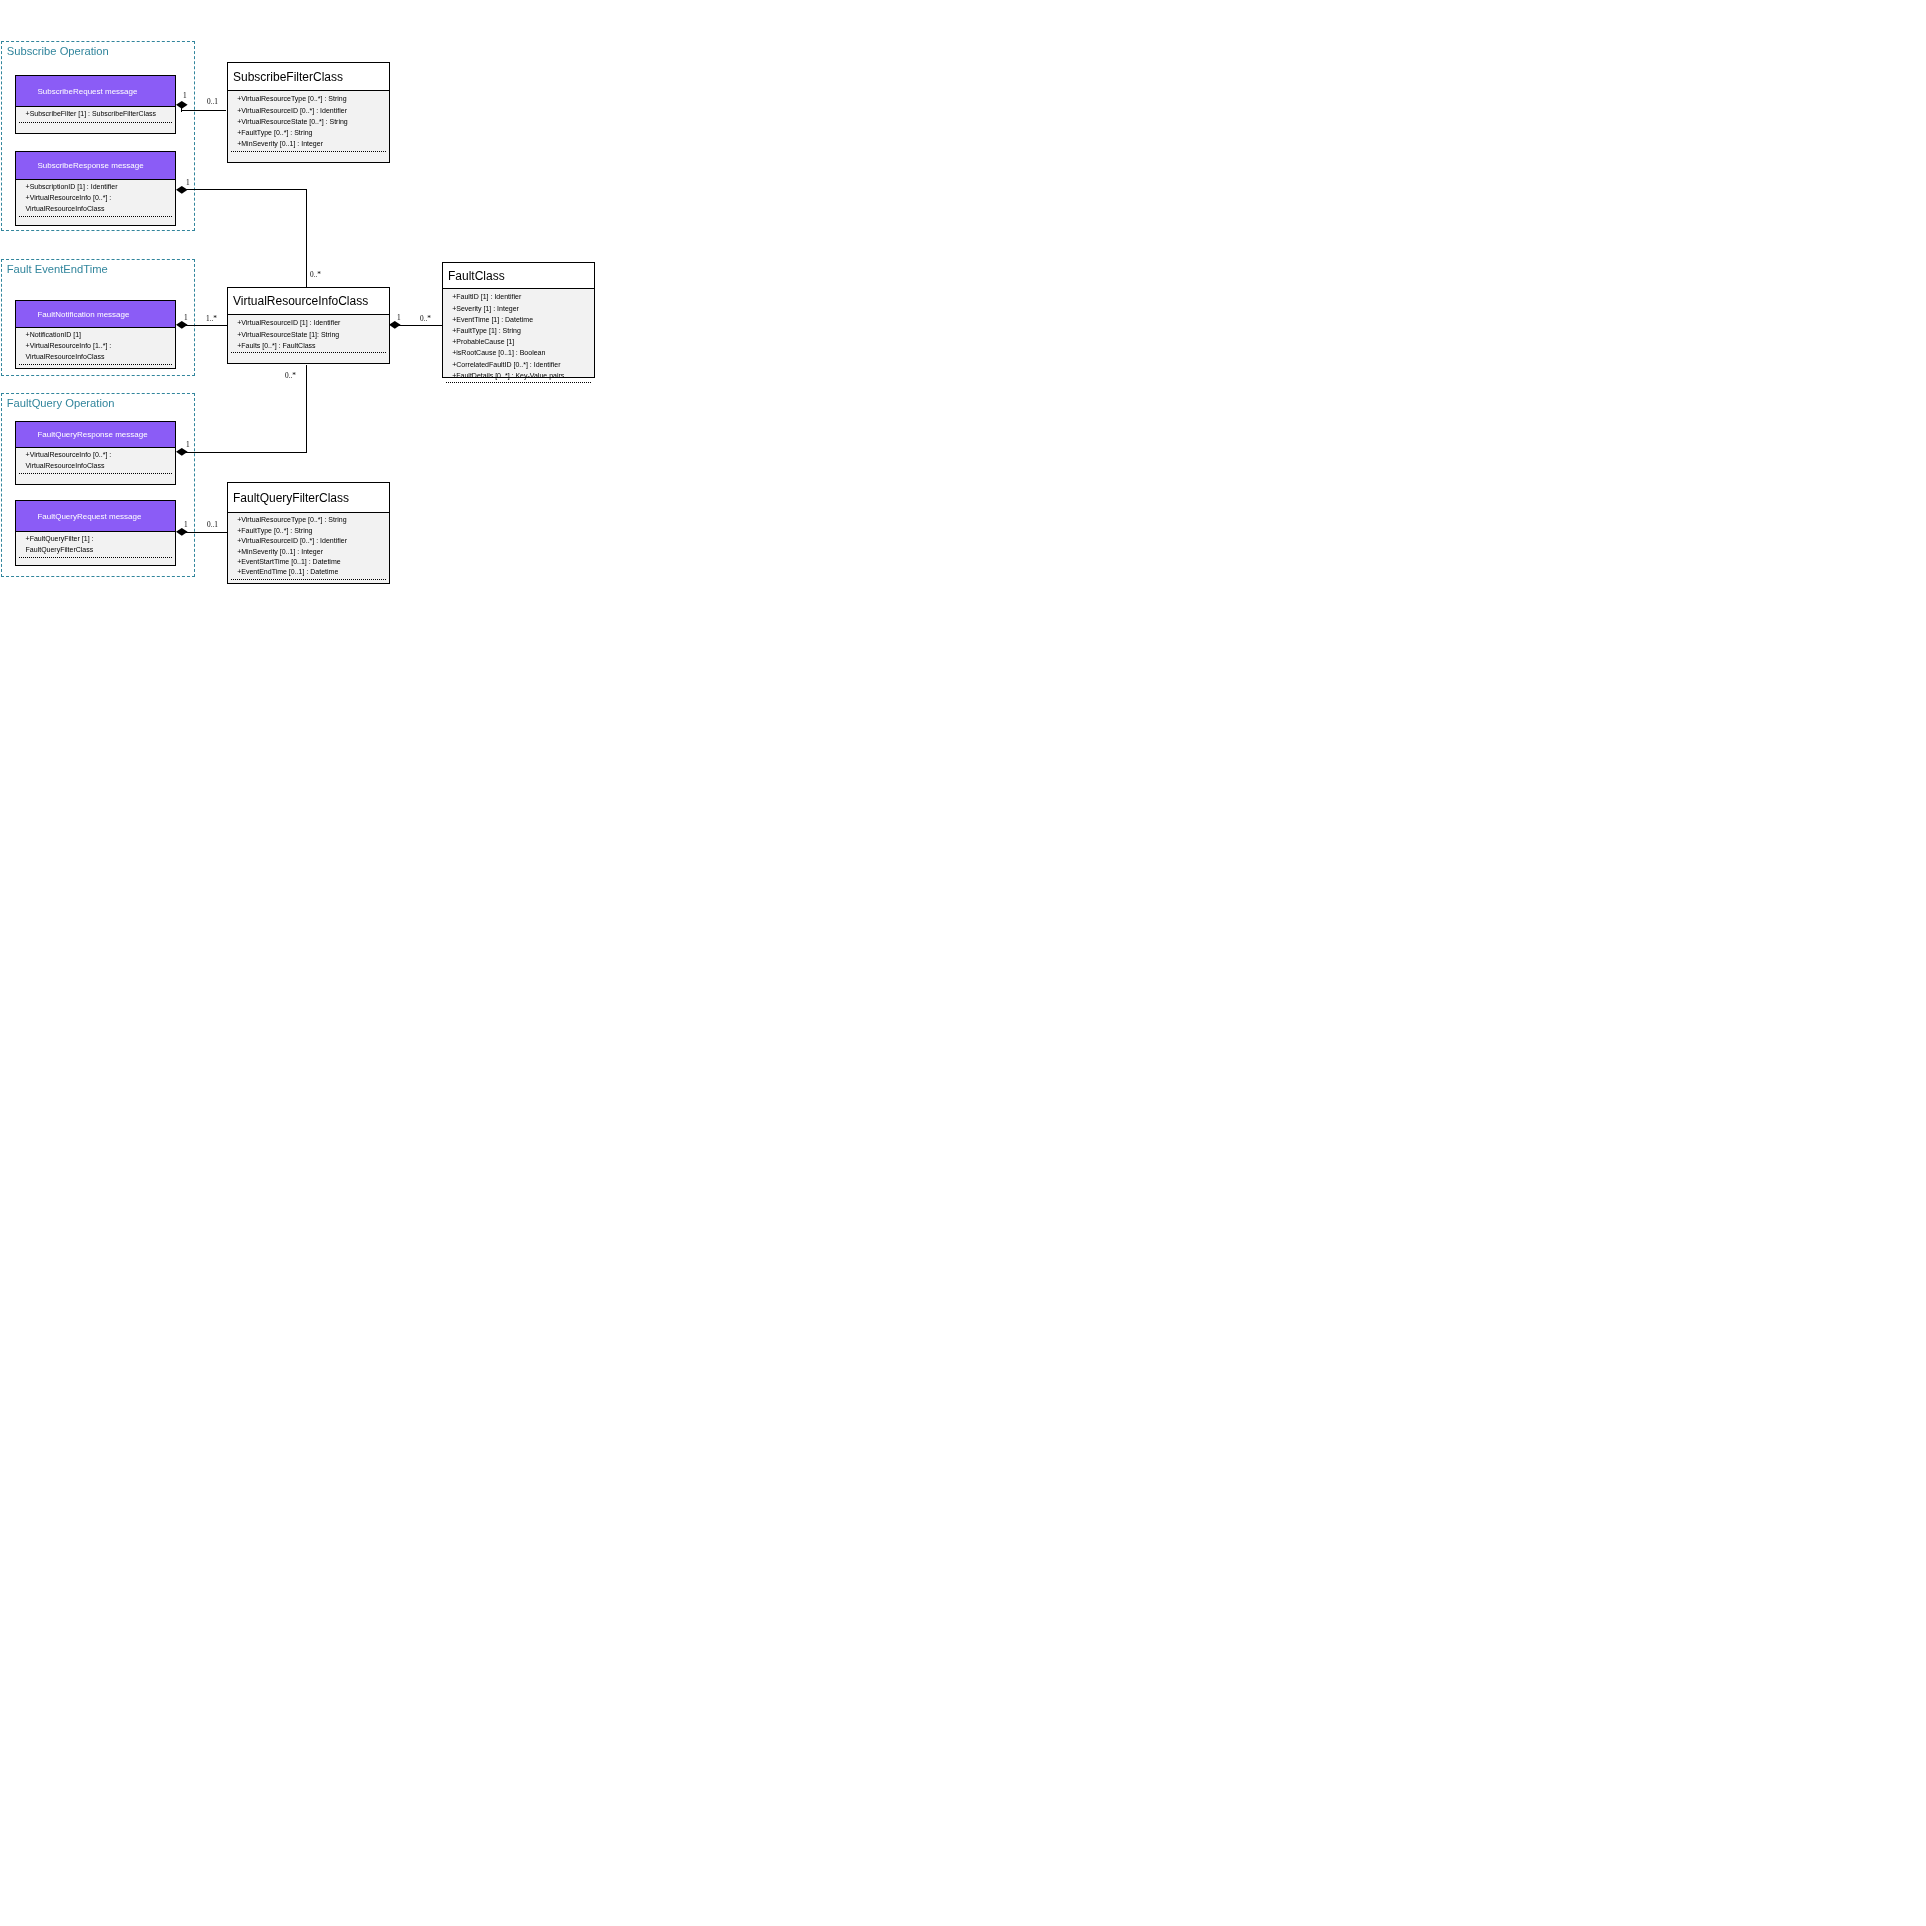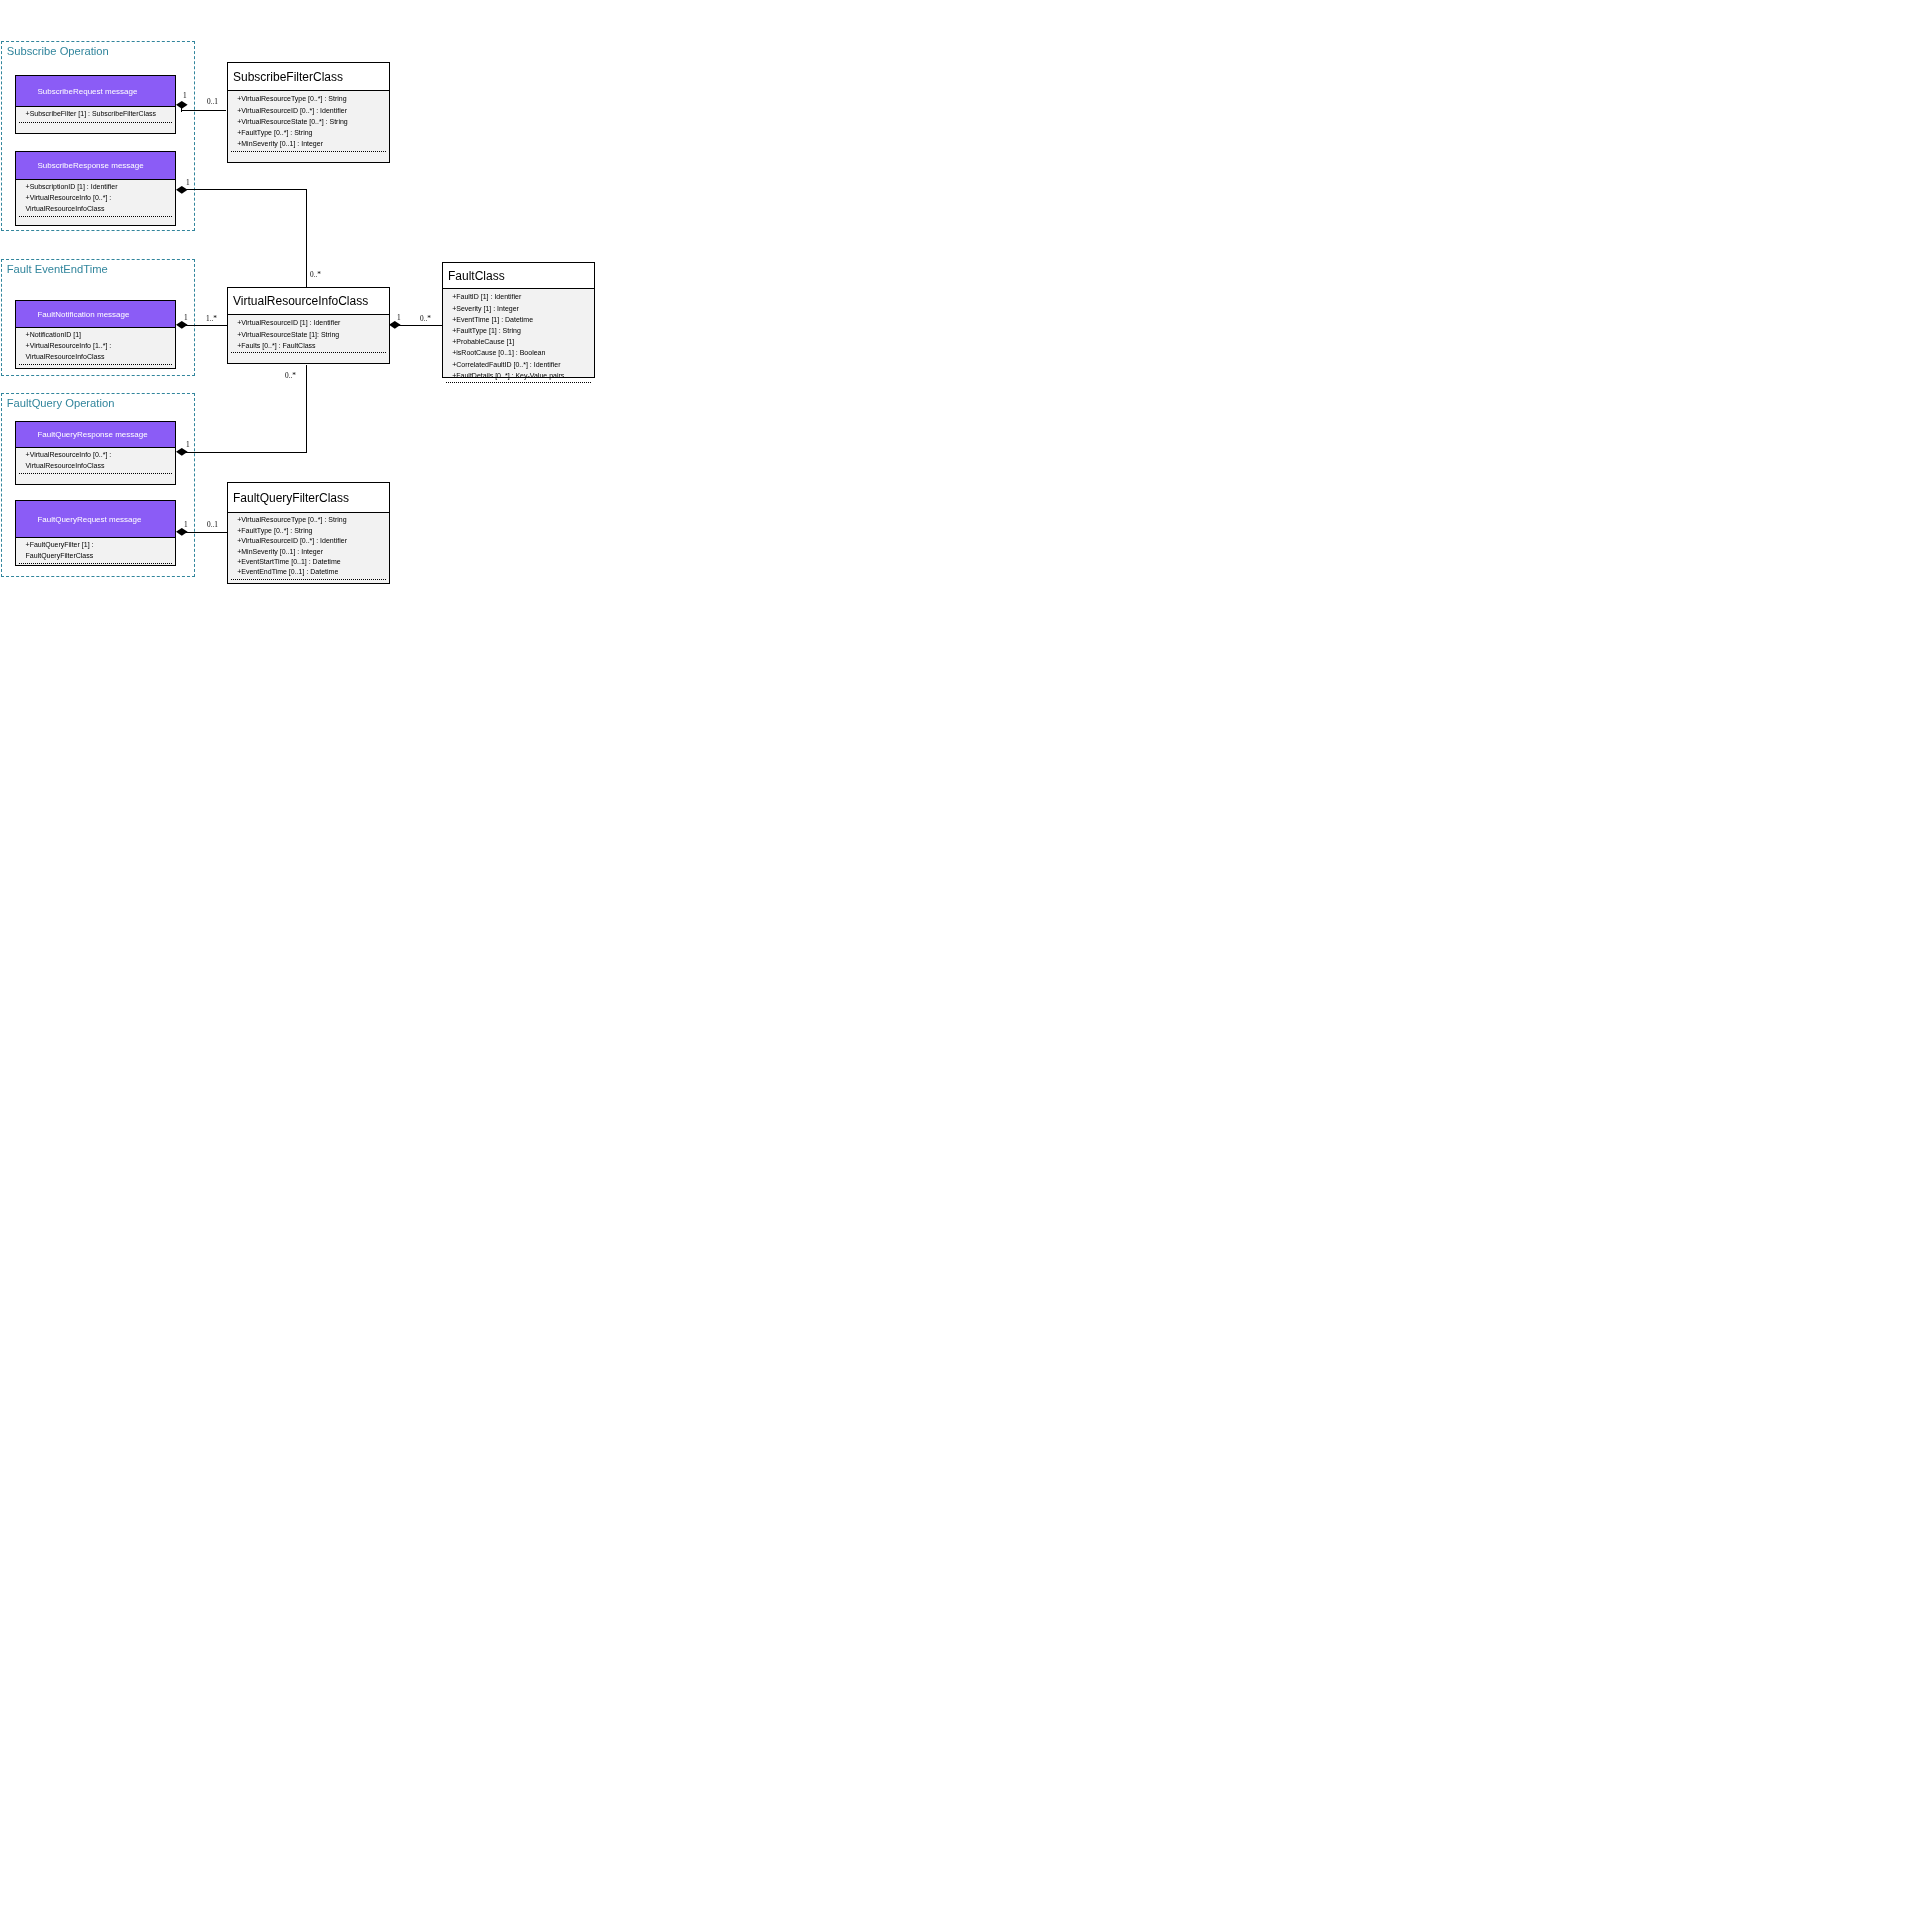--- a/index.html
+++ b/index.html
@@ -69,21 +69,21 @@
   <div class="box msg" style="left:15.4px;top:381px;width:161px;height:64px">
     <div class="mhdr" style="height:26px">FaultQueryResponse message</div>
     <div class="attrs">
       <div class="attr">+VirtualResourceInfo [0..*] :</div>
       <div class="attr">VirtualResourceInfoClass</div>
       <div class="divider"></div>
     </div>
   </div>
 
   <div class="box msg" style="left:15.4px;top:460px;width:161px;height:66px">
-    <div class="mhdr" style="height:37px">FaultQueryRequest message</div>
+    <div class="mhdr" style="height:31px">FaultQueryRequest message</div>
     <div class="attrs">
       <div class="attr">+FaultQueryFilter [1] :</div>
       <div class="attr">FaultQueryFilterClass</div>
       <div class="divider"></div>
     </div>
   </div>
 
   <div class="box cls" style="left:227px;top:22px;width:163px;height:101px">
     <div class="chdr" style="height:28px">SubscribeFilterClass</div>
     <div class="attrs">

